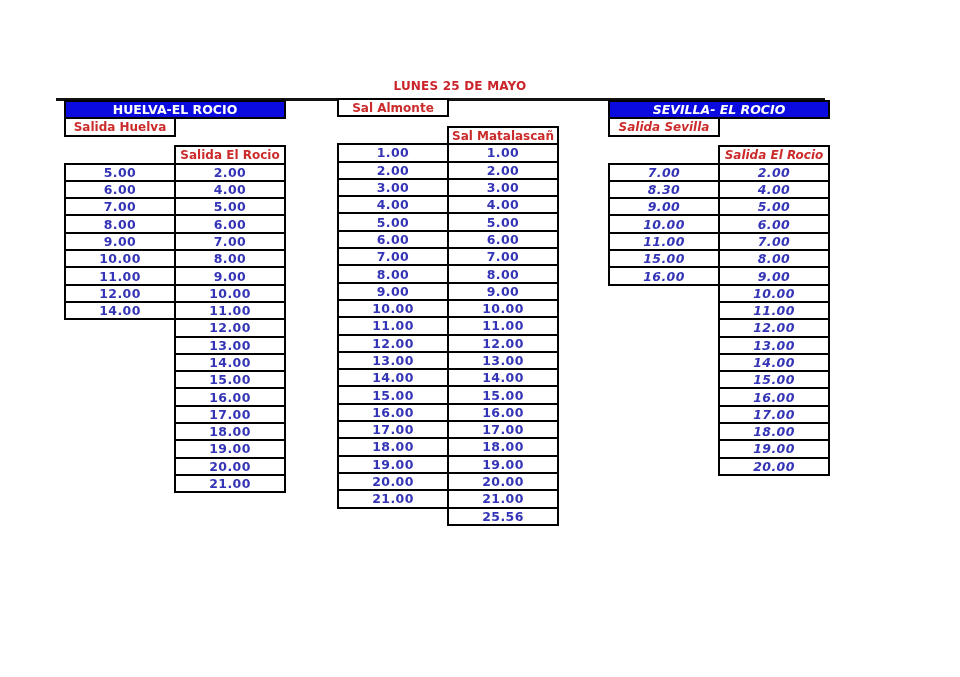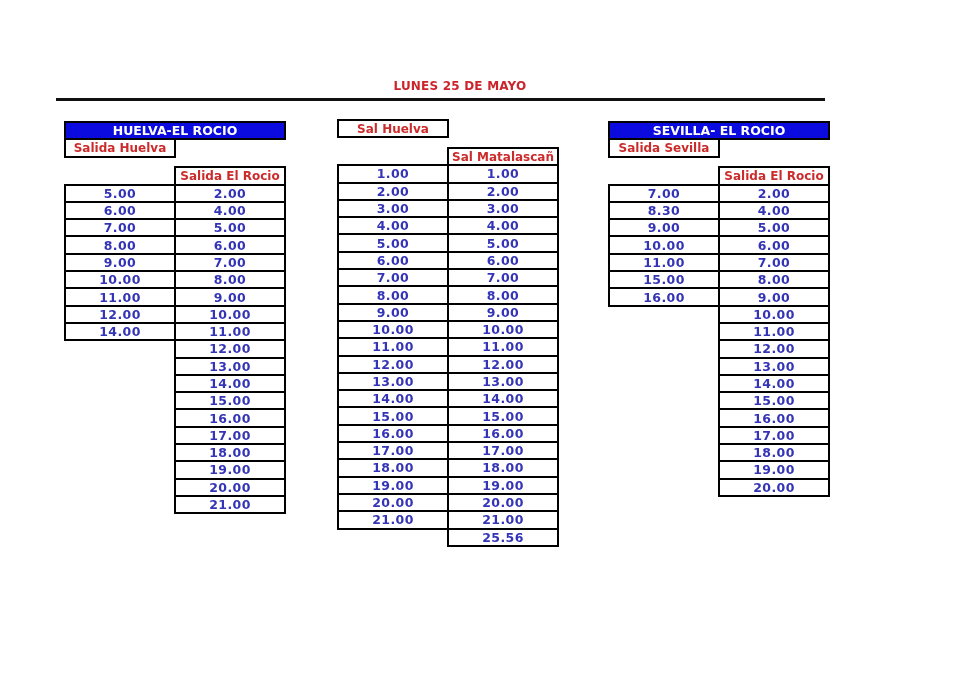--- a/index.html
+++ b/index.html
@@ -23,24 +23,24 @@
     color: var(--title_text, #cb242b);
     letter-spacing: 0.2px;
     white-space: nowrap;
   }
   .divider {
     position: absolute;
     top: 98px; left: 56px;
     width: 769px; height: 3px;
     background: var(--divider, #111111);
   }
-  .ttable { position: absolute; top: 121px; }
+  .ttable { position: absolute; top: 100px; }
   .ttable.t1 { left: 64px; }
   .ttable.t2 { left: 337px; }
-  .ttable.t3 { left: 608px; }
+  .ttable.t3 { left: 608px; font-style: italic; }
   .tbar {
     box-sizing: border-box;
     width: 222px; height: 19.3px;
     background: var(--header_bg, #0b0bdf);
     border: 2px solid var(--border, #000);
     color: var(--header_text, #ffffff);
     font-weight: bold; font-size: 12.5px;
     display: flex; align-items: center; justify-content: center;
     white-space: nowrap;
   }
@@ -115,21 +115,21 @@
           <div class="cell num">18.00</div>
           <div class="cell num">19.00</div>
           <div class="cell num">20.00</div>
           <div class="cell num">21.00</div>
         </div>
     </div>
   </div>
 
   <div class="ttable t2">
     <div class="subrow">
-      <div class="cell sub">Sal Huelva</div>
+      <div class="cell sub">Sal Almonte</div>
       <div class="cell sub">Sal Matalascañ</div>
     </div>
     <div class="cols">
       <div class="tcol">
           <div class="cell num">1.00</div>
           <div class="cell num">2.00</div>
           <div class="cell num">3.00</div>
           <div class="cell num">4.00</div>
           <div class="cell num">5.00</div>
           <div class="cell num">6.00</div>

